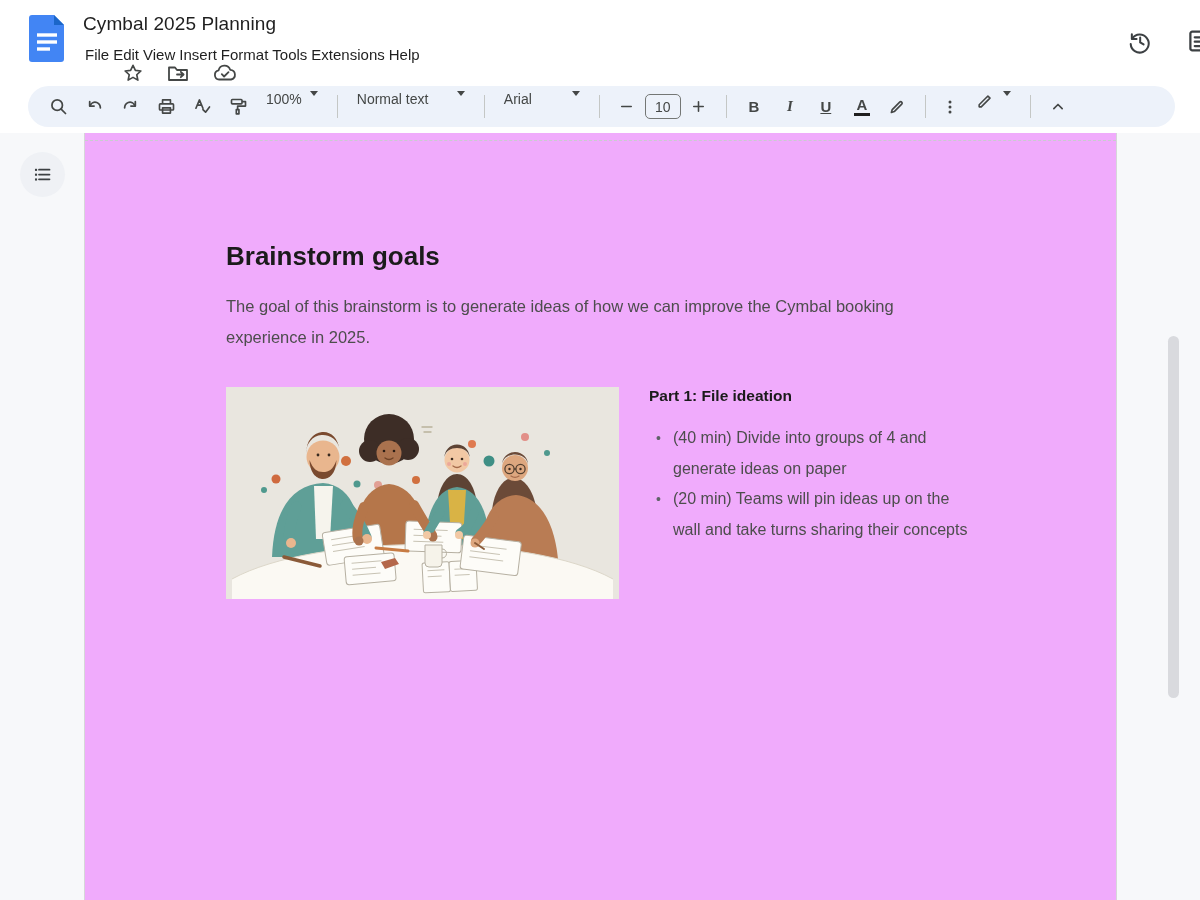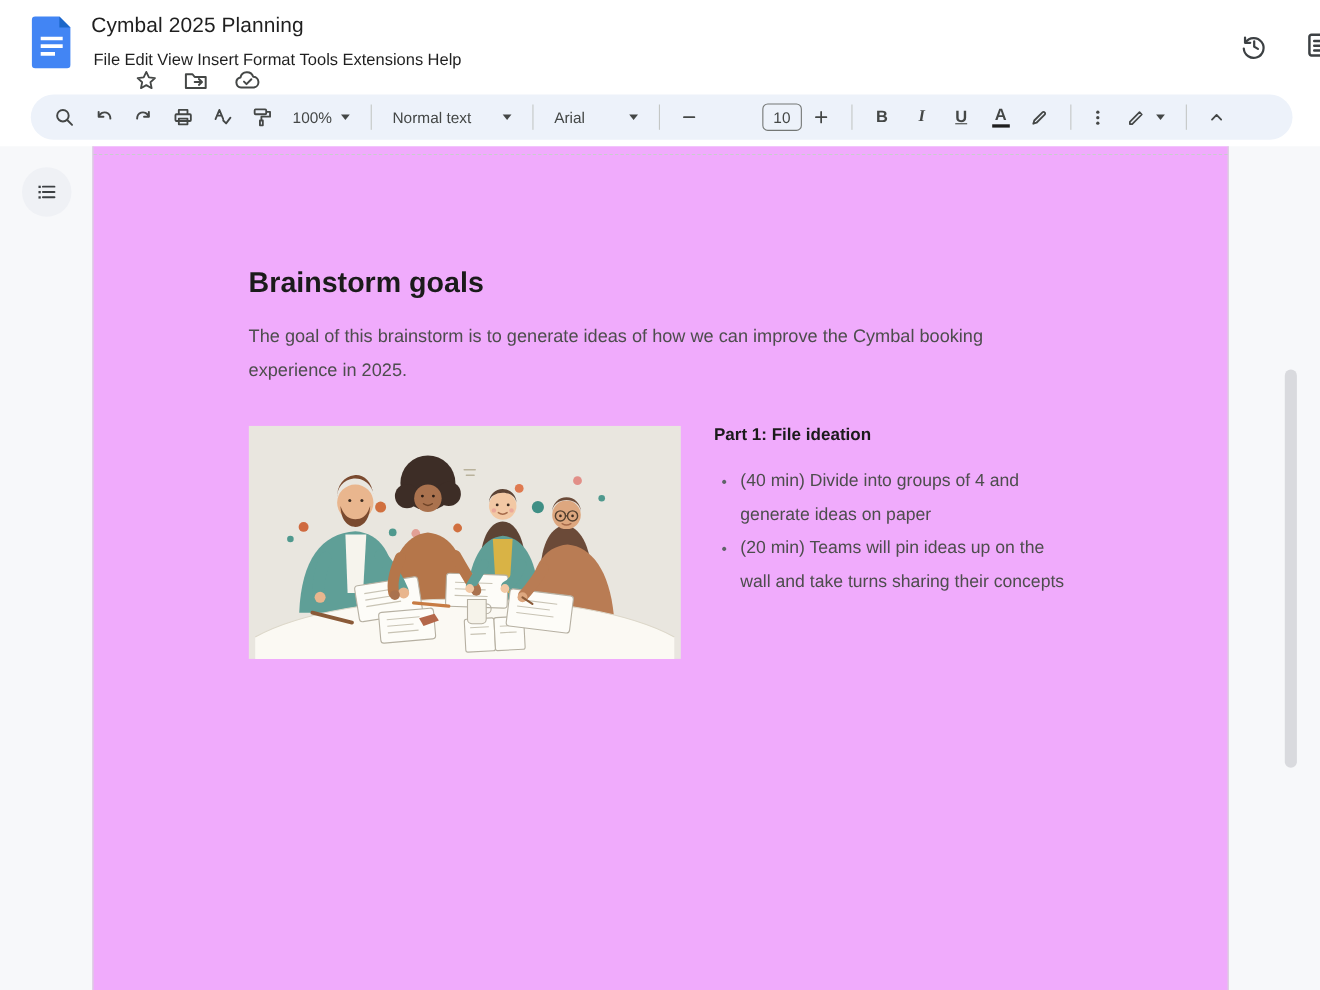--- a/index.html
+++ b/index.html
@@ -28,31 +28,31 @@
     background: #edf2fa; border-radius: 21px;
     display: flex; align-items: center; padding: 0 12px;
   }
   .tb-btn {
     min-width: 36px; height: 32px; border-radius: 6px;
     display: flex; align-items: center; justify-content: center;
     cursor: pointer; color: #444746; flex: 0 0 auto;
   }
   .tb-btn svg { display: block; }
   .tb-text { font-size: 14px; color: #444746; white-space: nowrap; }
-  .tb-ctl { display: flex; align-items: center; gap: 8px; padding: 0 10px; height: 32px; border-radius: 6px; cursor: pointer; flex: 0 0 auto; }
+  .tb-ctl { display: flex; gap: 8px; padding: 0 10px; height: 32px; border-radius: 6px; cursor: pointer; flex: 0 0 auto; }
   .caret { width: 0; height: 0; border-left: 4.5px solid transparent; border-right: 4.5px solid transparent; border-top: 5px solid #444746; }
   .tb-div { width: 1px; height: 23px; background: #c4c7c5; margin: 0 9px; flex: 0 0 auto; }
   .fmt-letter { font-size: 15px; font-weight: bold; color: #444746; font-family: "Liberation Serif", serif; }
   .fmt-sans { font-family: "Liberation Sans", sans-serif; }
   .italic-letter { font-style: italic; font-family: "Liberation Serif", serif; }
   .underline-letter { text-decoration: underline; }
   .size-box {
     width: 36px; height: 25px; border: 1px solid #747775; border-radius: 5px;
     display: flex; align-items: center; justify-content: center;
-    font-size: 14px; color: #444746; background: transparent; cursor: text; margin-left: 48px;
+    font-size: 14px; color: #444746; background: transparent; cursor: text;
   }
   .a-color { display: flex; flex-direction: column; align-items: center; line-height: 1; }
   .a-color .bar { width: 16px; height: 3.5px; background: #1f1f1f; margin-top: 1px; }
 
   
   .canvas { position: absolute; left: 0; top: 133px; width: 1200px; height: 767px; background: #f7f8fa; }
   .page {
     position: absolute; left: 84px; top: 0; width: 1033px; height: 767px;
     background: #f0abfc; border-left: 1px solid #d6d6d9; border-right: 1px solid #d6d6d9;
   }

